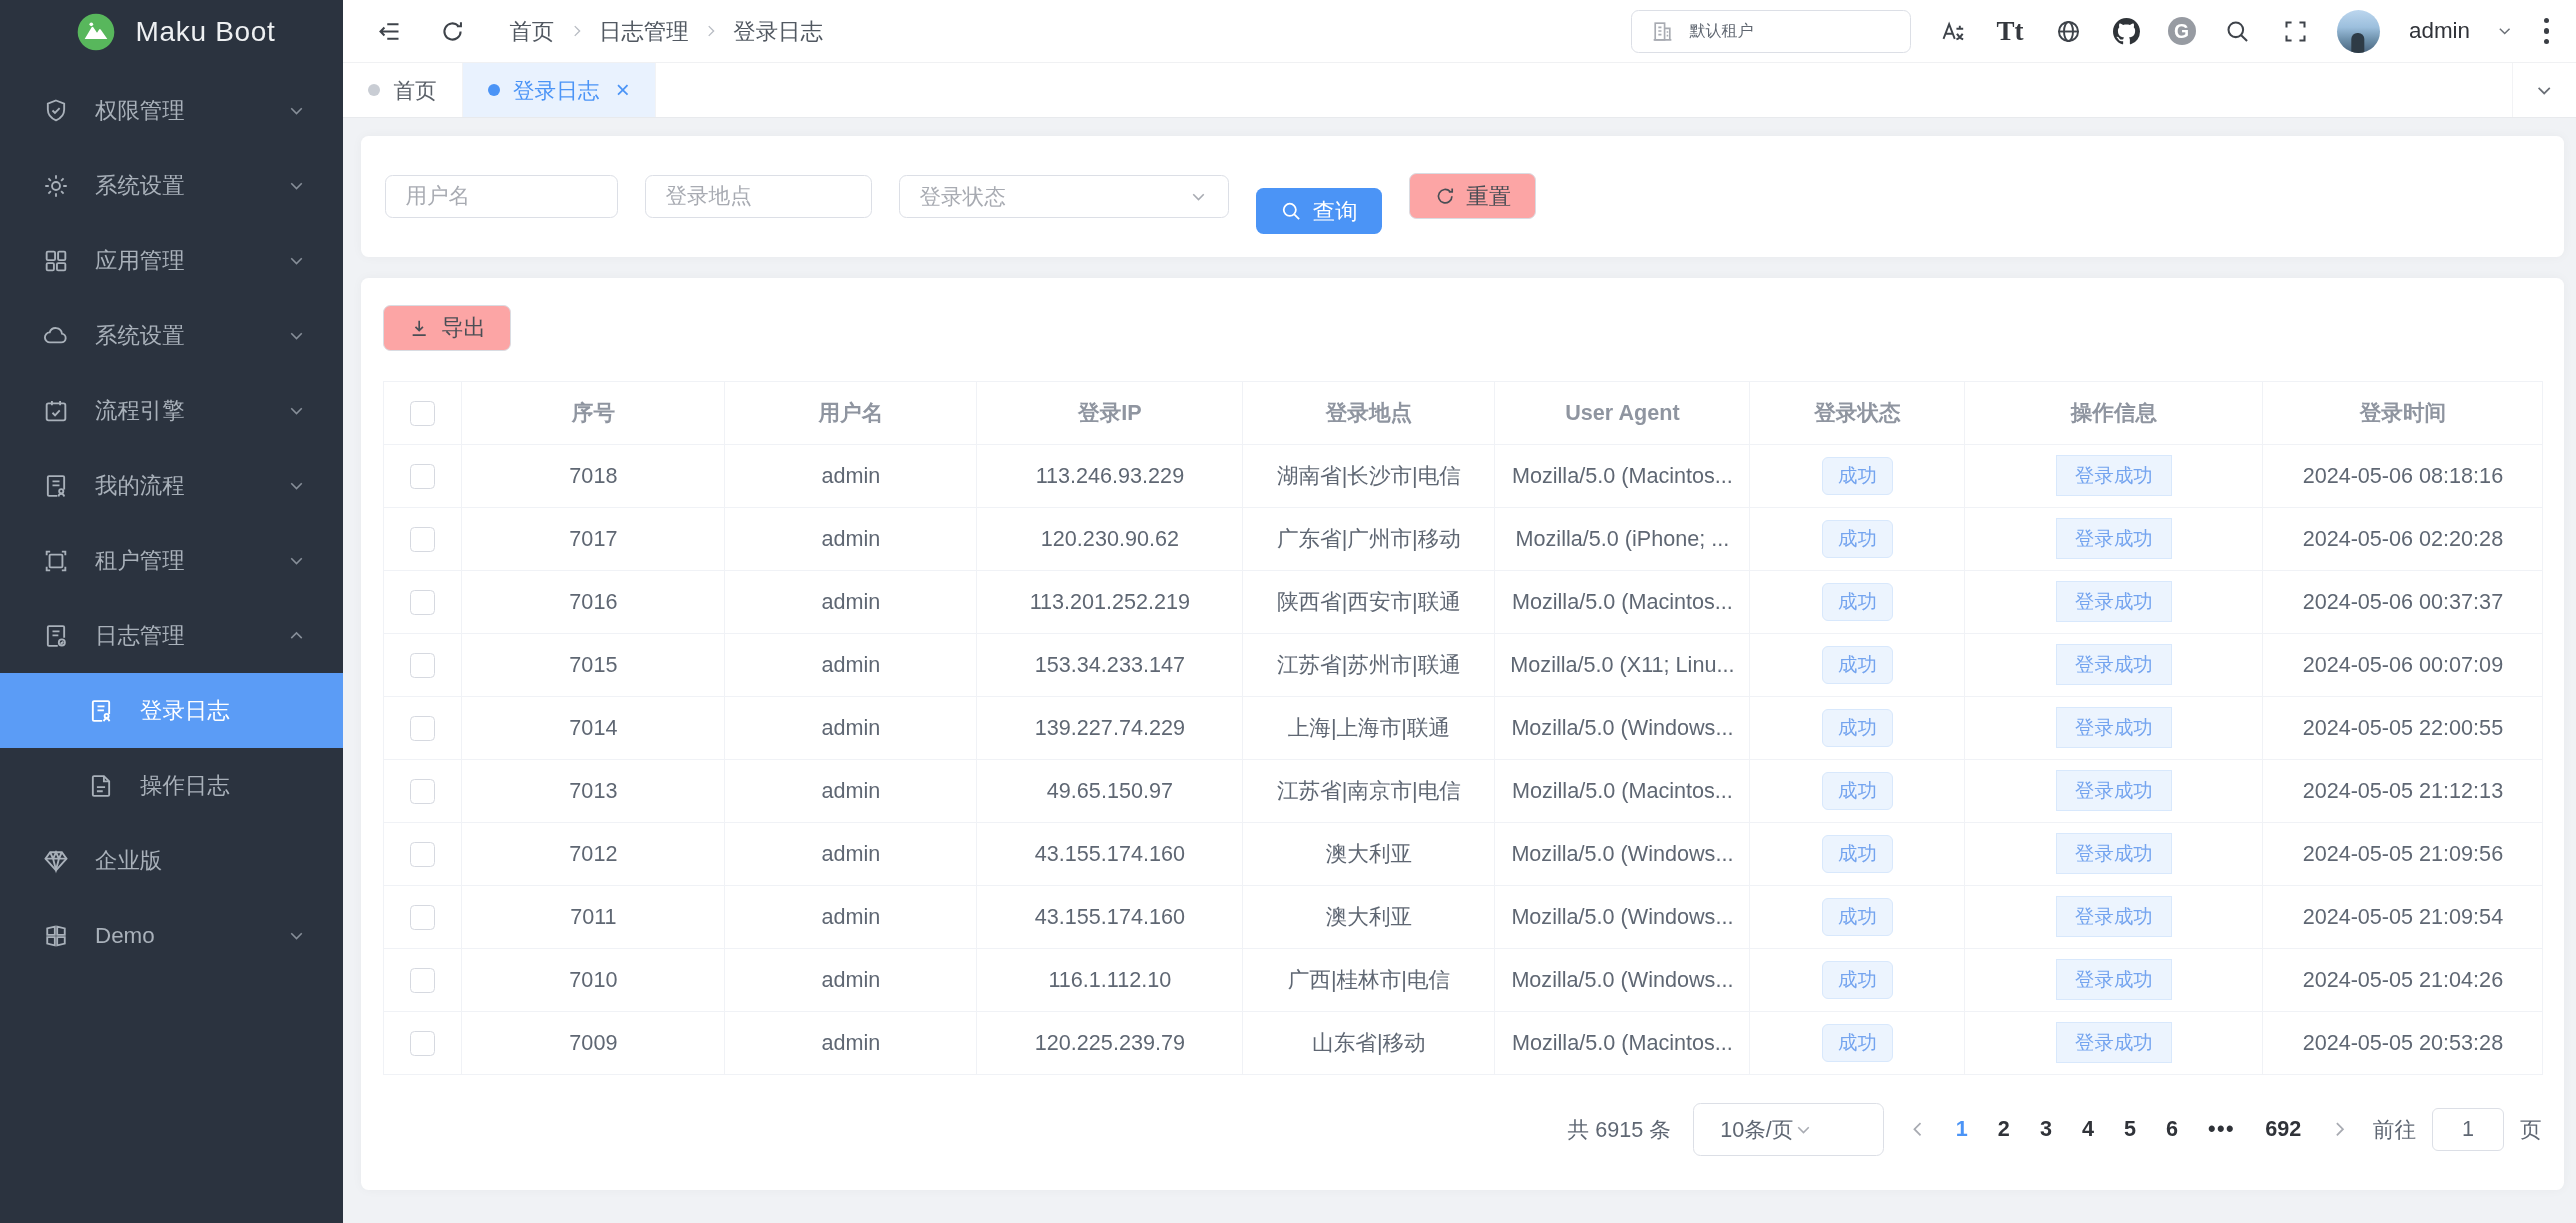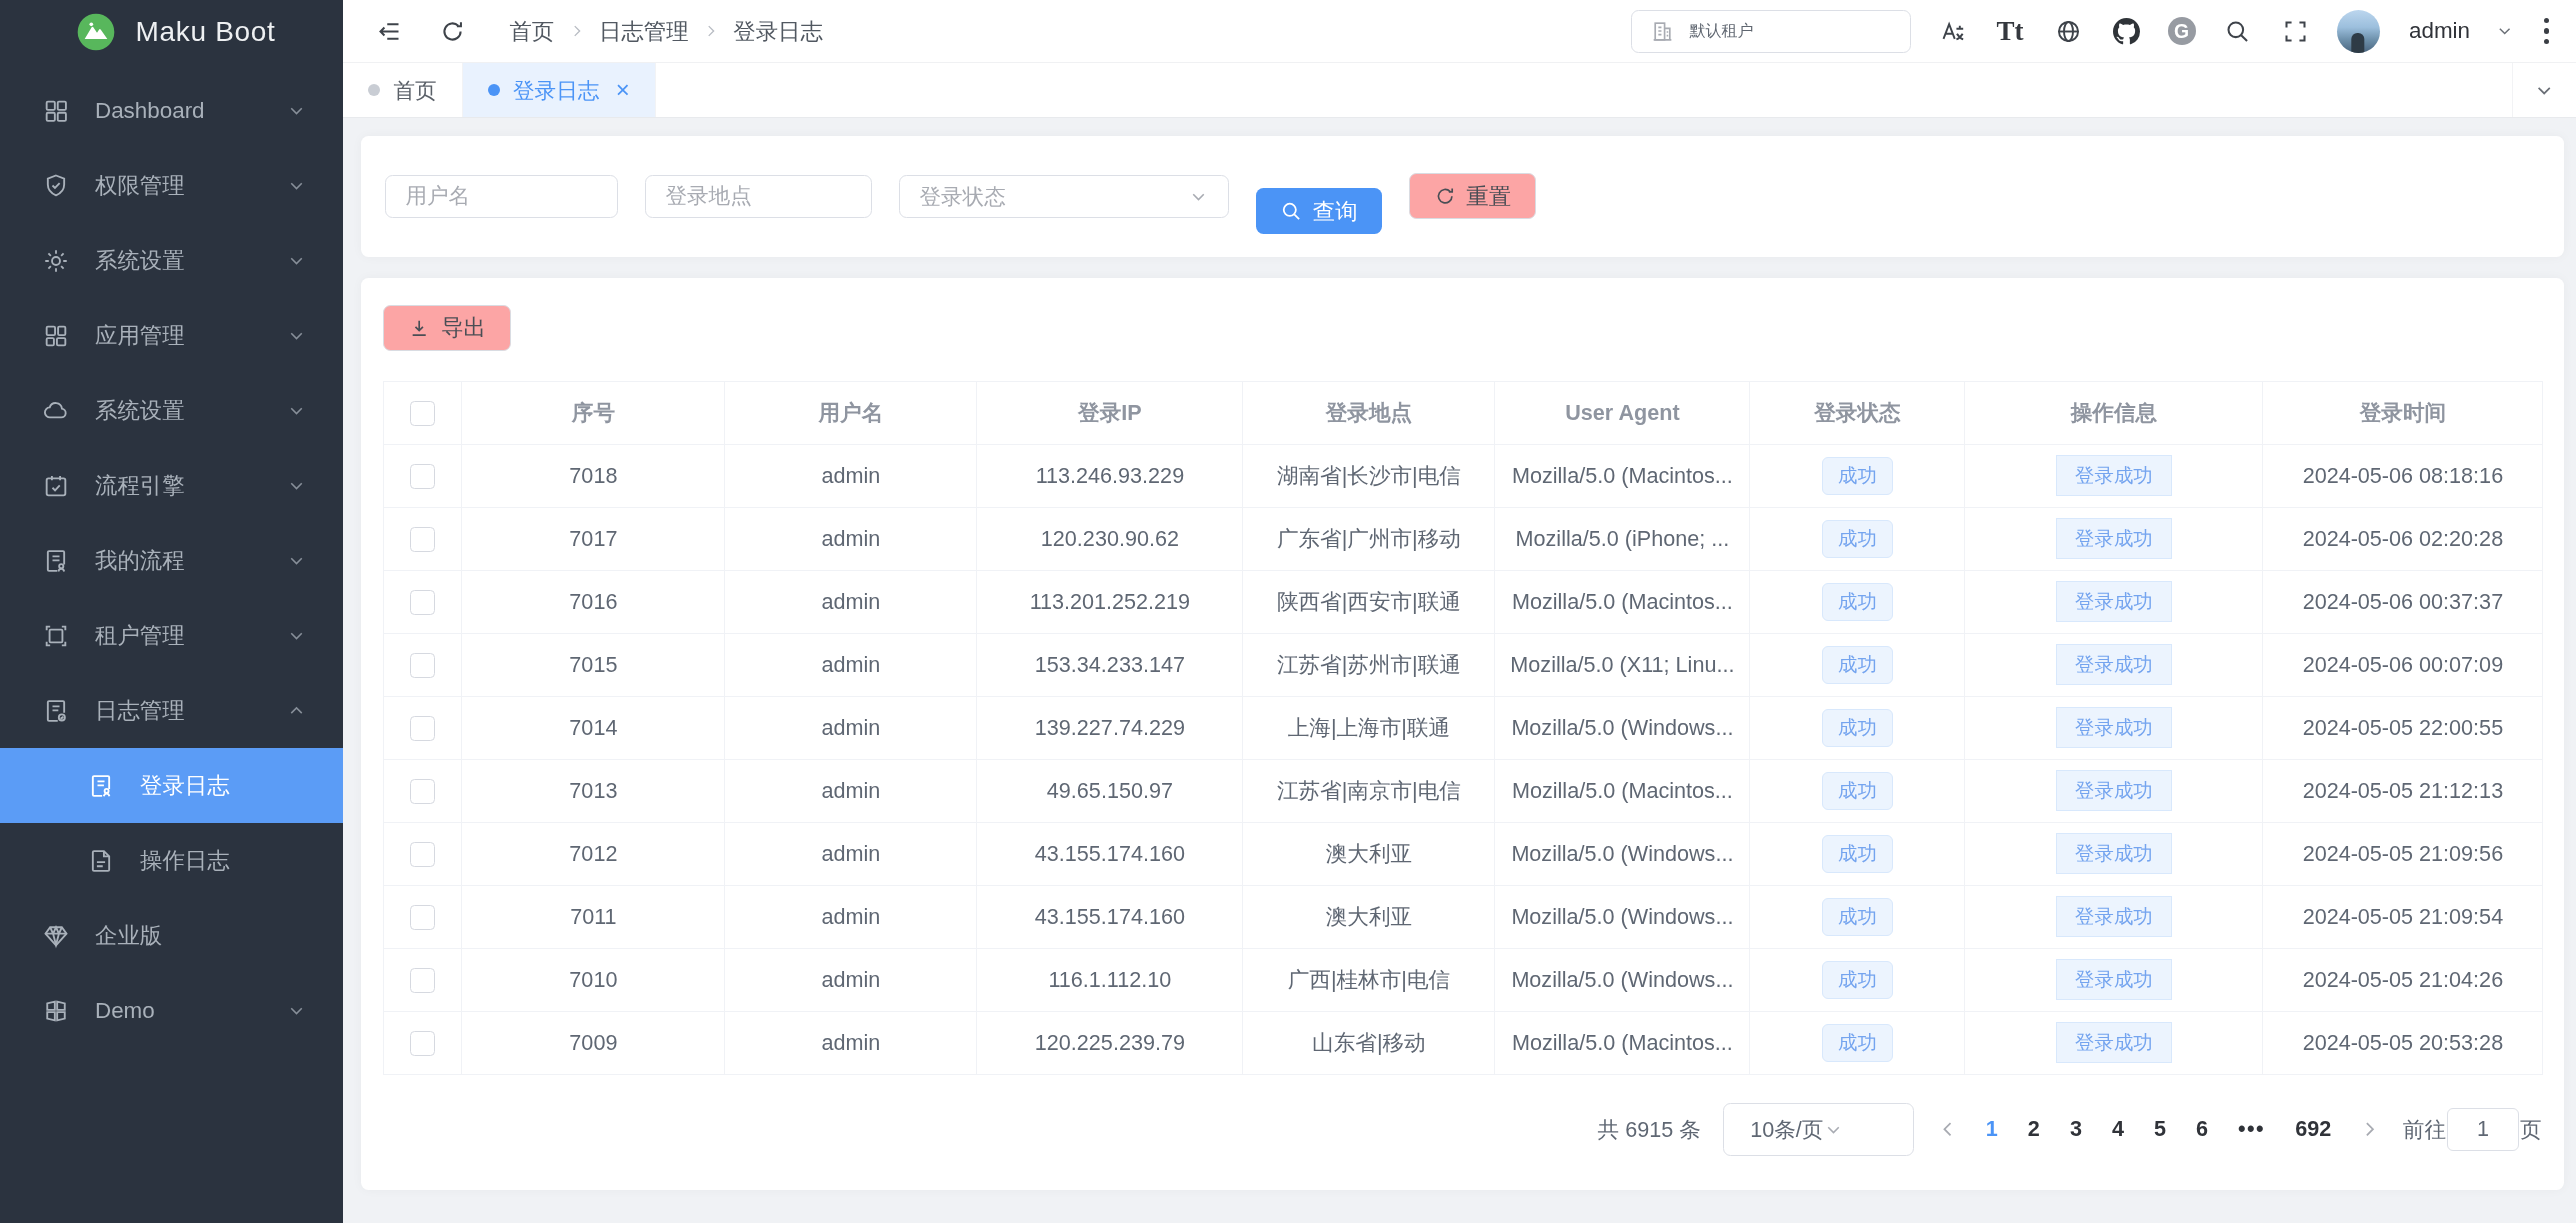--- a/index.html
+++ b/index.html
@@ -106,21 +106,21 @@
   .pagination { display:flex; align-items:center; justify-content:flex-end; gap:22.4px;
                 margin-top:28px; font-size:21.6px; color:#5f6773; }
   .ps-select { width:191px; height:53px; border:1.5px solid #dcdfe6; border-radius:7.5px;
                display:flex; align-items:center; 
                padding:0 26px; color:#5f6773; cursor:pointer; }
   .pg-arrow { width:22.4px; height:22.4px; color:#a8abb2; cursor:pointer; }
   .pages { display:flex; align-items:center; gap:30px; margin:0 4.5px; }
   .page-num { color:#303339; cursor:pointer; font-weight:bold; }
   .page-num.active { color:#4b94f6; }
   .page-ellipsis { letter-spacing:1.5px; font-weight:bold; color:#303339; cursor:pointer; }
-  .goto { display:flex; align-items:center; gap:1px; }
+  .goto { display:flex; align-items:center; gap:16px; }
   .goto-input { width:72px; height:43px; border:1.5px solid #dcdfe6; border-radius:6px;
                 text-align:center; font-size:21.6px; color:#5f6773; outline:none; }
 </style>
 </head>
 <body>
 
 <div class="app">
 
   <aside class="sidebar">
     <div class="logo">
@@ -128,32 +128,20 @@
         <svg viewBox="0 0 24 24">
             <circle cx="12" cy="12" r="11" fill="#58b75c"></circle>
           <path d="M5.2 16.2 L9.4 9.2 Q9.9 8.5 10.5 9.3 L12.6 12.4 L13.8 10.6 Q14.3 9.9 14.9 10.6 L18.8 16.2 Z" fill="#fff"></path>
           <circle cx="9.2" cy="7.4" r="1.1" fill="#fff"></circle>
           </svg>
       </span>
       <span class="logo-text">Maku Boot</span>
     </div>
 
     <nav class="menu">
-      <div class="menu-item">
-        <span class="mi-icon"><svg viewBox="0 0 24 24" fill="none" stroke="currentColor" stroke-width="1.6">
-              <rect x="4" y="4" width="7" height="7" rx="1"></rect>
-              <rect x="13.5" y="4" width="7" height="7" rx="1"></rect>
-              <rect x="4" y="13.5" width="7" height="7" rx="1"></rect>
-              <rect x="13.5" y="13.5" width="7" height="7" rx="1"></rect>
-            </svg></span>
-        <span class="mi-label">Dashboard</span>
-        <span class="mi-chev"><svg viewBox="0 0 24 24" fill="none" stroke="currentColor" stroke-width="1.8">
-              <path d="M6 9.5l6 6 6-6"></path>
-            </svg></span>
-      </div>
       <div class="menu-item">
         <span class="mi-icon"><svg viewBox="0 0 24 24" fill="none" stroke="currentColor" stroke-width="1.6">
               <path d="M12 3l7 2.6v5.2c0 4.6-3 7.6-7 9.2-4-1.6-7-4.6-7-9.2V5.6z"></path>
               <path d="M9 11.6l2.1 2.1 4-4.1"></path>
             </svg></span>
         <span class="mi-label">权限管理</span>
         <span class="mi-chev"><svg viewBox="0 0 24 24" fill="none" stroke="currentColor" stroke-width="1.8">
               <path d="M6 9.5l6 6 6-6"></path>
             </svg></span>
       </div>

